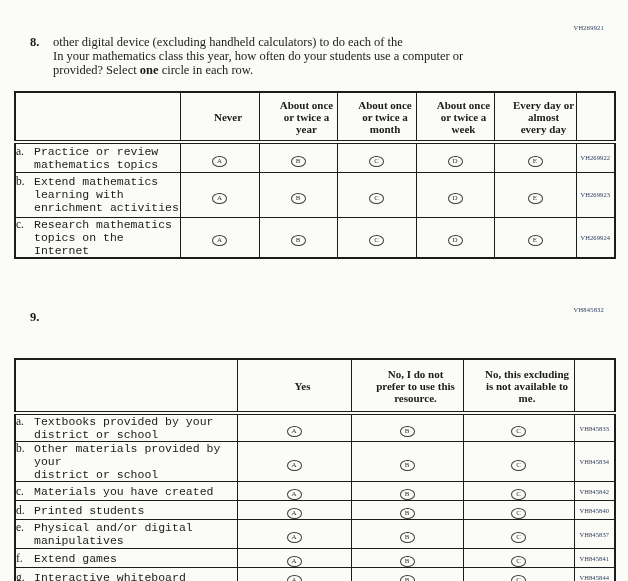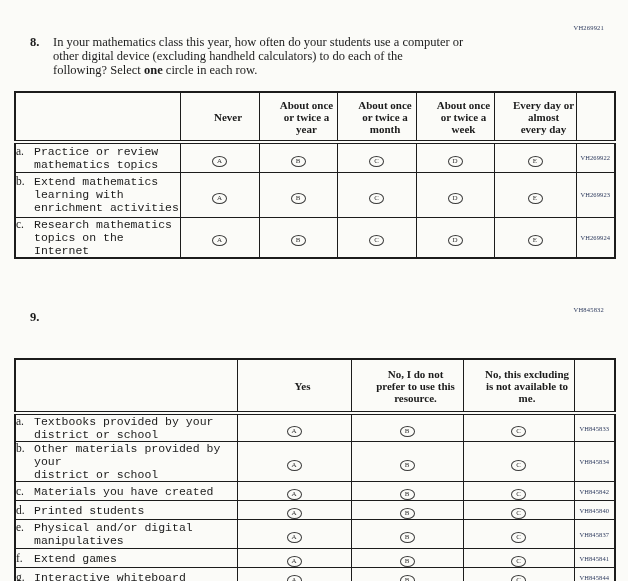--- a/index.html
+++ b/index.html
@@ -95,23 +95,23 @@
 </style>
 </head>
 <body>
 
 <div class="page">
 
   <div class="page-code q8">VH269921</div>
   <div class="question q8">
     <span class="qnum">8.</span>
     <div class="qtext">
+        <div class="qline"><span>other digital device (excluding handheld calculators) to do each of the</span></div>
         <div class="qline"><span>In your mathematics class this year, how often do your students use a computer or</span></div>
-        <div class="qline"><span>other digital device (excluding handheld calculators) to do each of the</span></div>
-        <div class="qline"><span>following? Select </span><b>one</b><span> circle in each row.</span></div>
+        <div class="qline"><span>provided? Select </span><b>one</b><span> circle in each row.</span></div>
       </div>
   </div>
   <table class="grid q8" id="table-q8">
       <colgroup>
         <col style="width: 165px;">
         <col style="width: 79px;">
         <col style="width: 78px;">
         <col style="width: 79px;">
         <col style="width: 78px;">
         <col style="width: 82px;">

